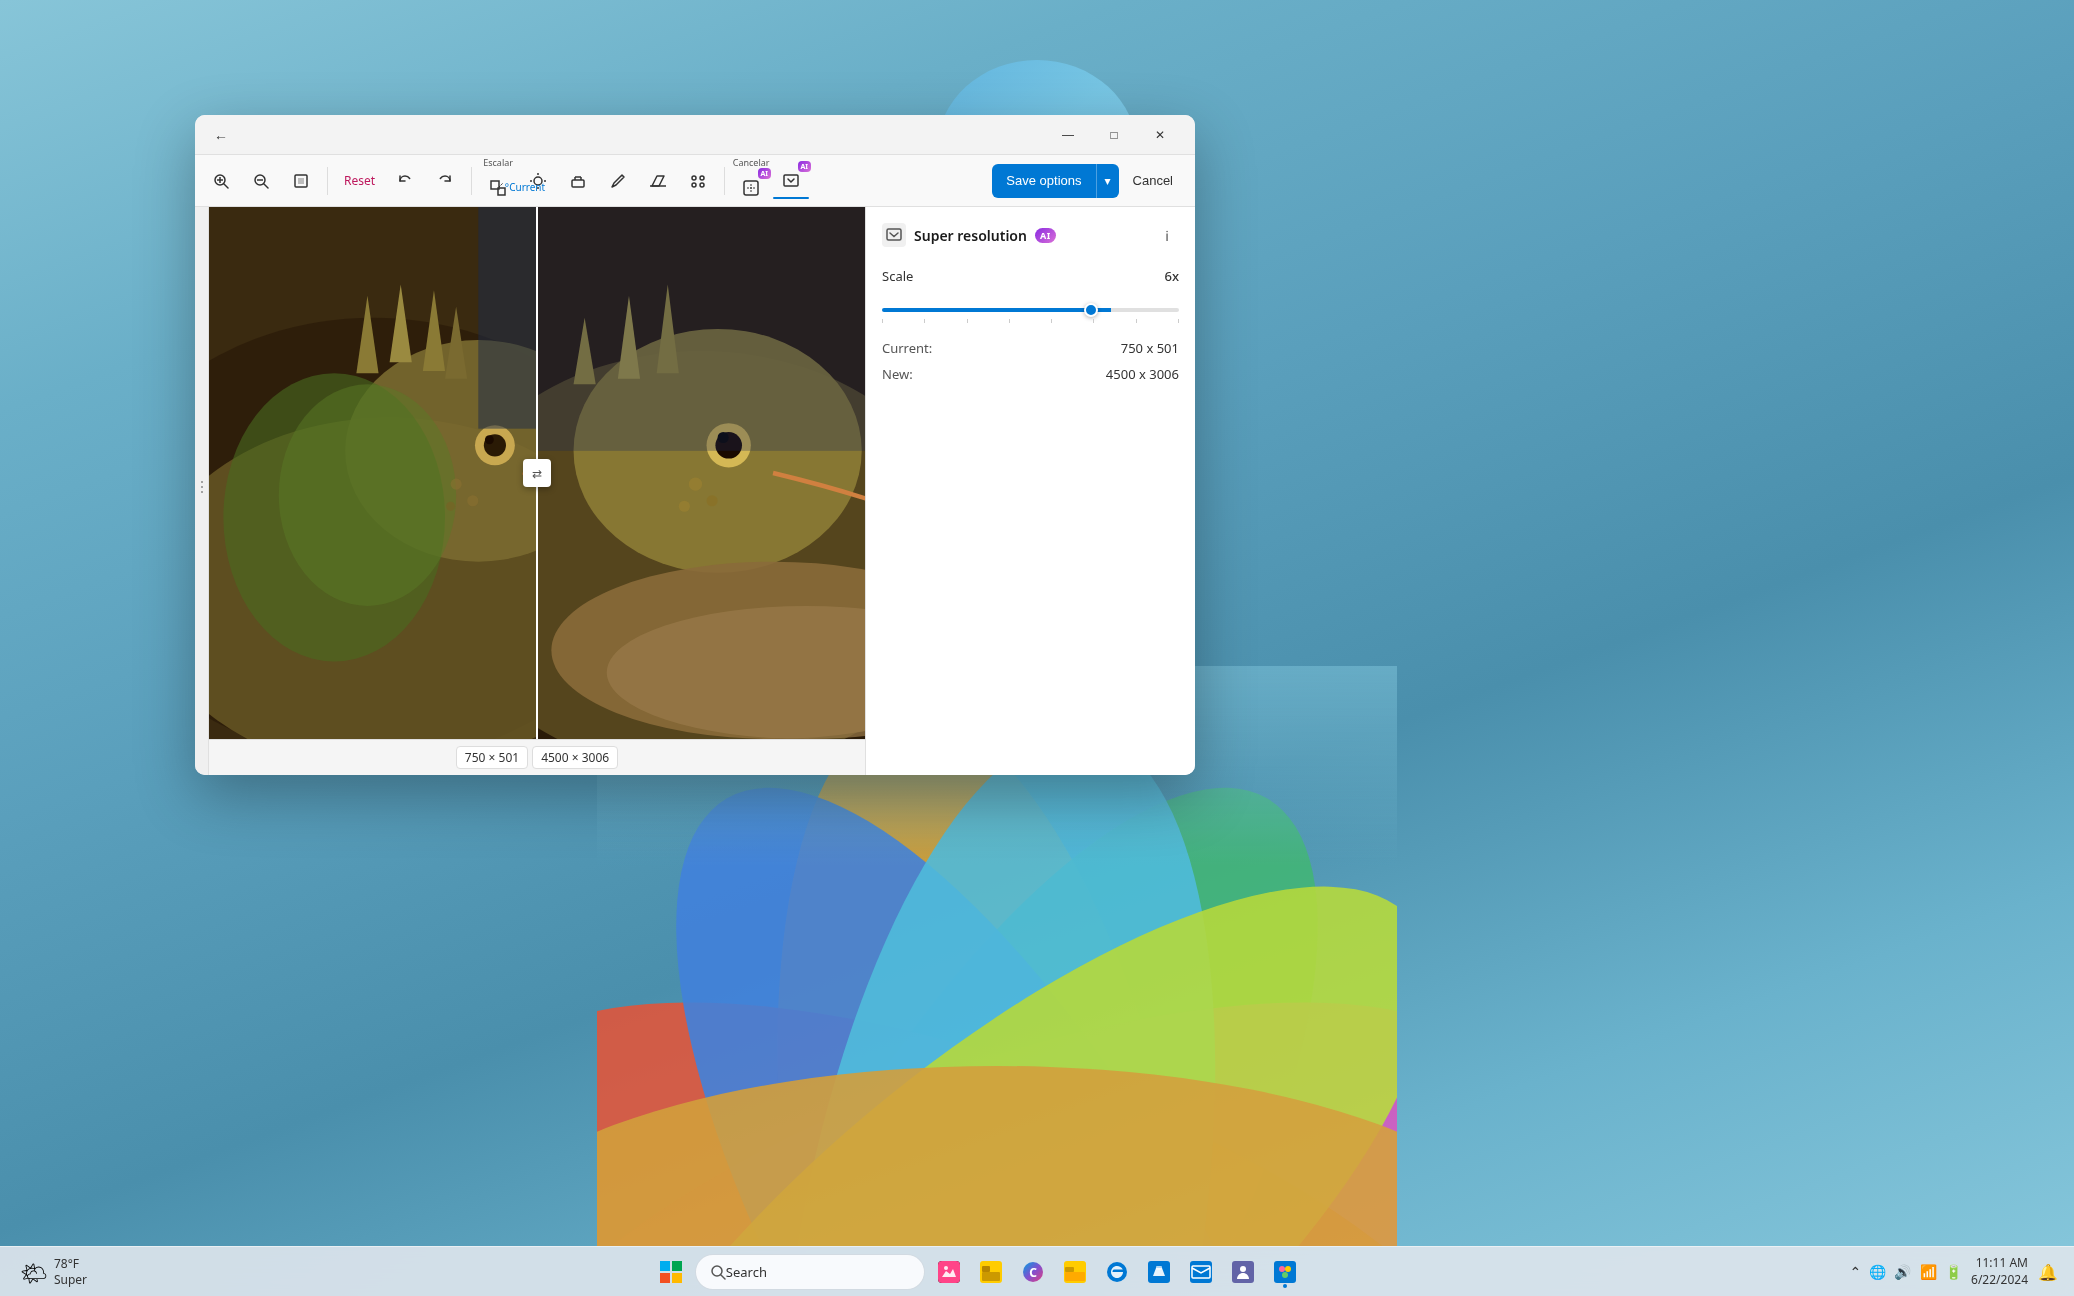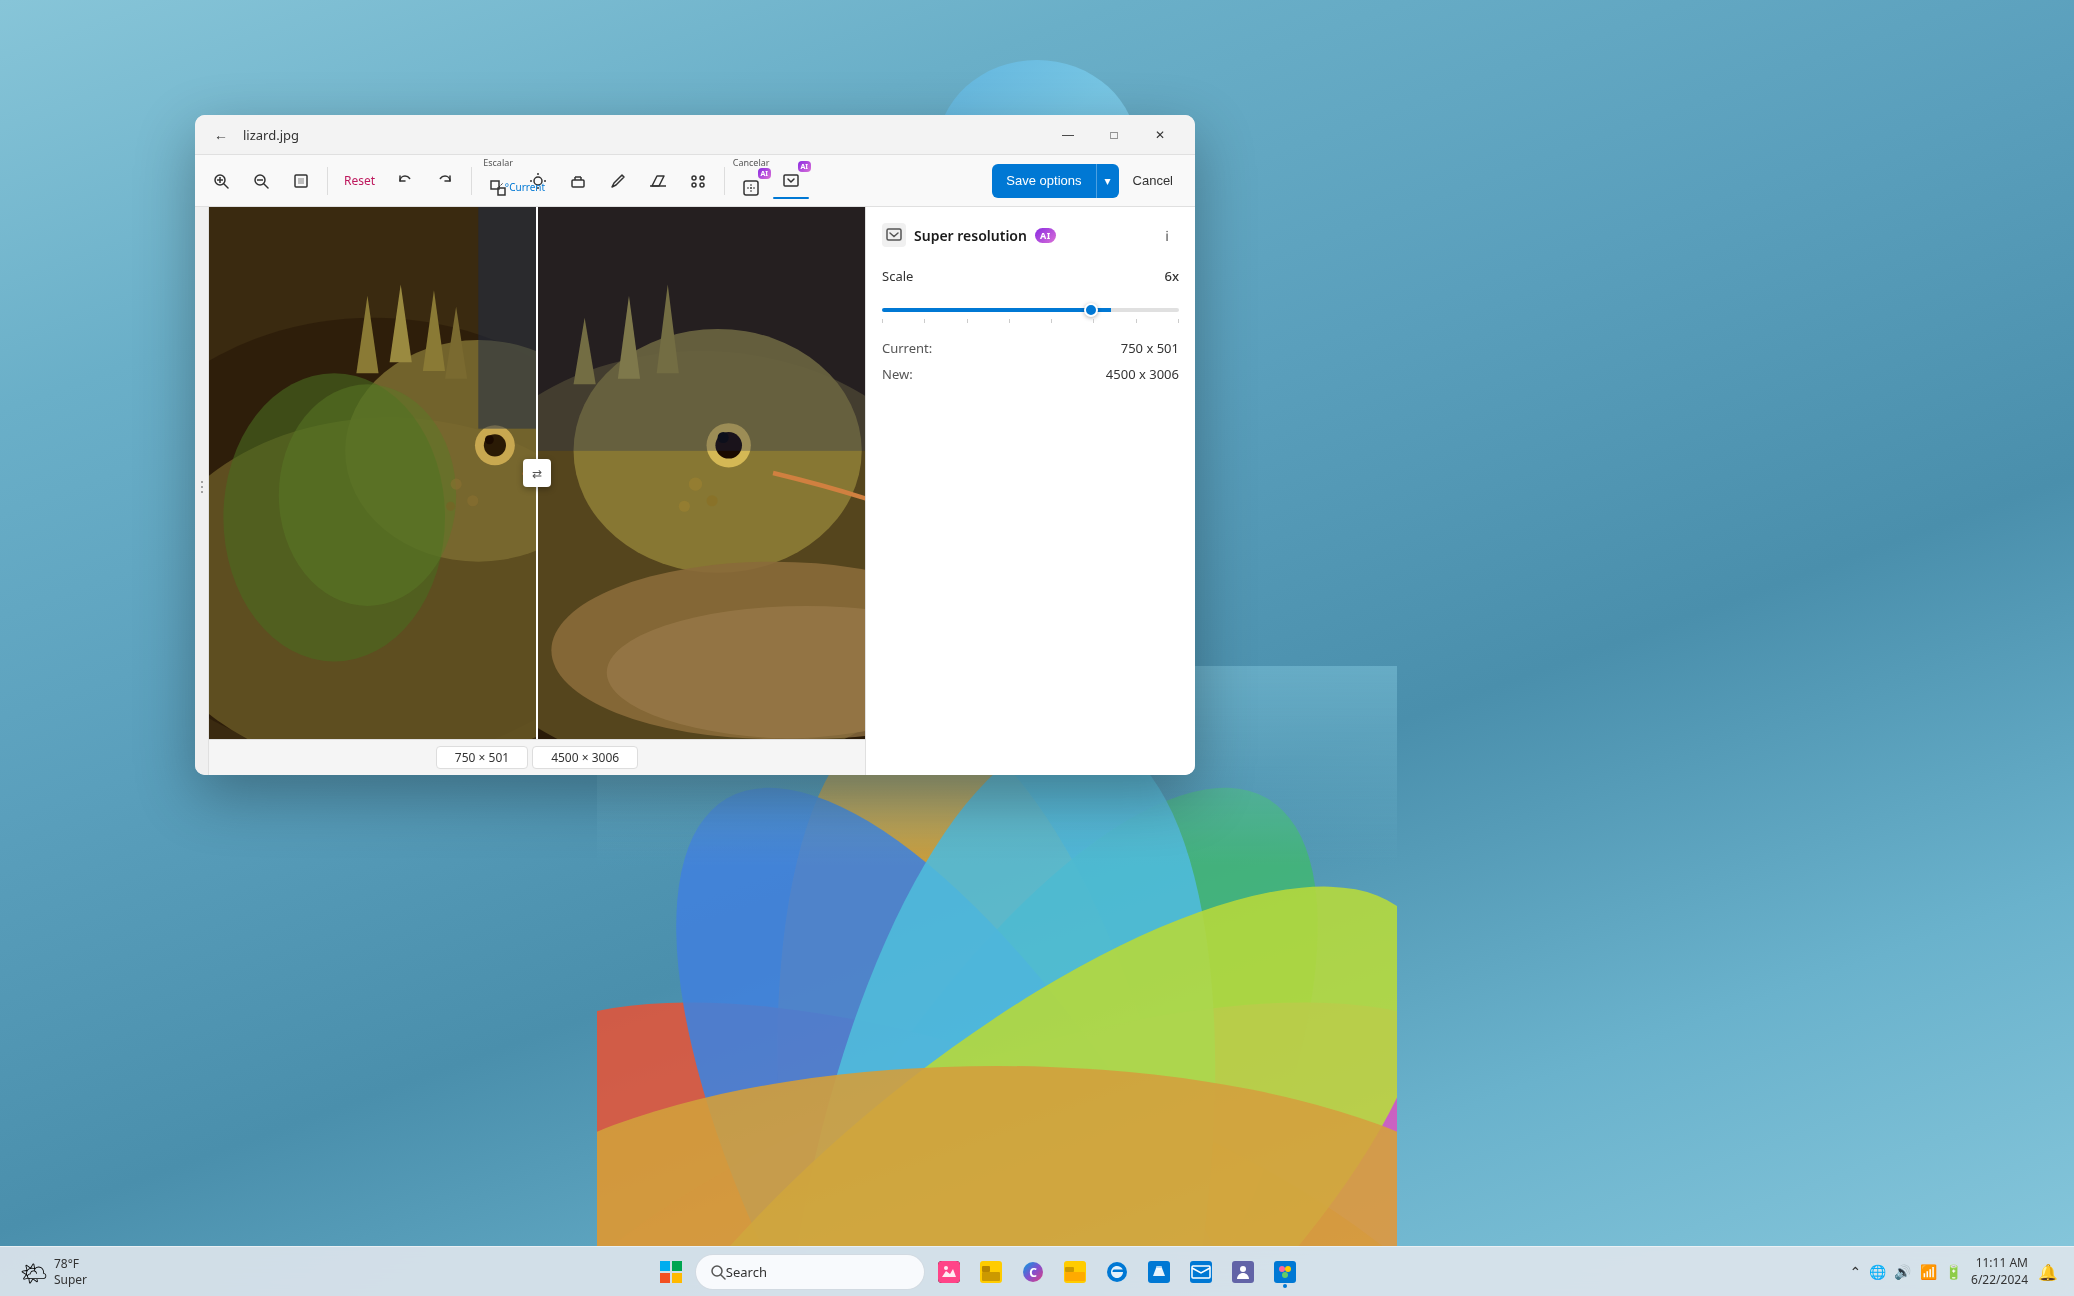--- a/index.html
+++ b/index.html
@@ -256,21 +256,21 @@
       align-items: center;
       justify-content: center;
       gap: 4px;
       border-top: 1px solid #e0e0e0;
     }
 
     .dim-label {
       background: white;
       border: 1px solid #ddd;
       border-radius: 4px;
-      padding: 2px 18px;
+      padding: 2px 8px;
       font-size: 12px;
       color: #333;
     }
 
     
     .right-panel {
       width: 330px;
       background: white;
       border-left: 1px solid #e0e0e0;
       display: flex;
@@ -610,21 +610,20 @@
         <stop offset="100%" stop-color="#6aafc8" stop-opacity="0"></stop>
       </linearGradient>
     </defs>
   </svg>
 </div>
 
 <div class="paint-window">
 
   <div class="title-bar">
     <div class="title-bar-back">←</div>
-    <span class="title-bar-title">lizard.jpg</span>
     <div class="window-controls">
       <button class="win-btn">—</button>
       <button class="win-btn">□</button>
       <button class="win-btn close">✕</button>
     </div>
   </div>
 
   <div class="toolbar">
 
     <div class="toolbar-btn" title="Zoom in">

